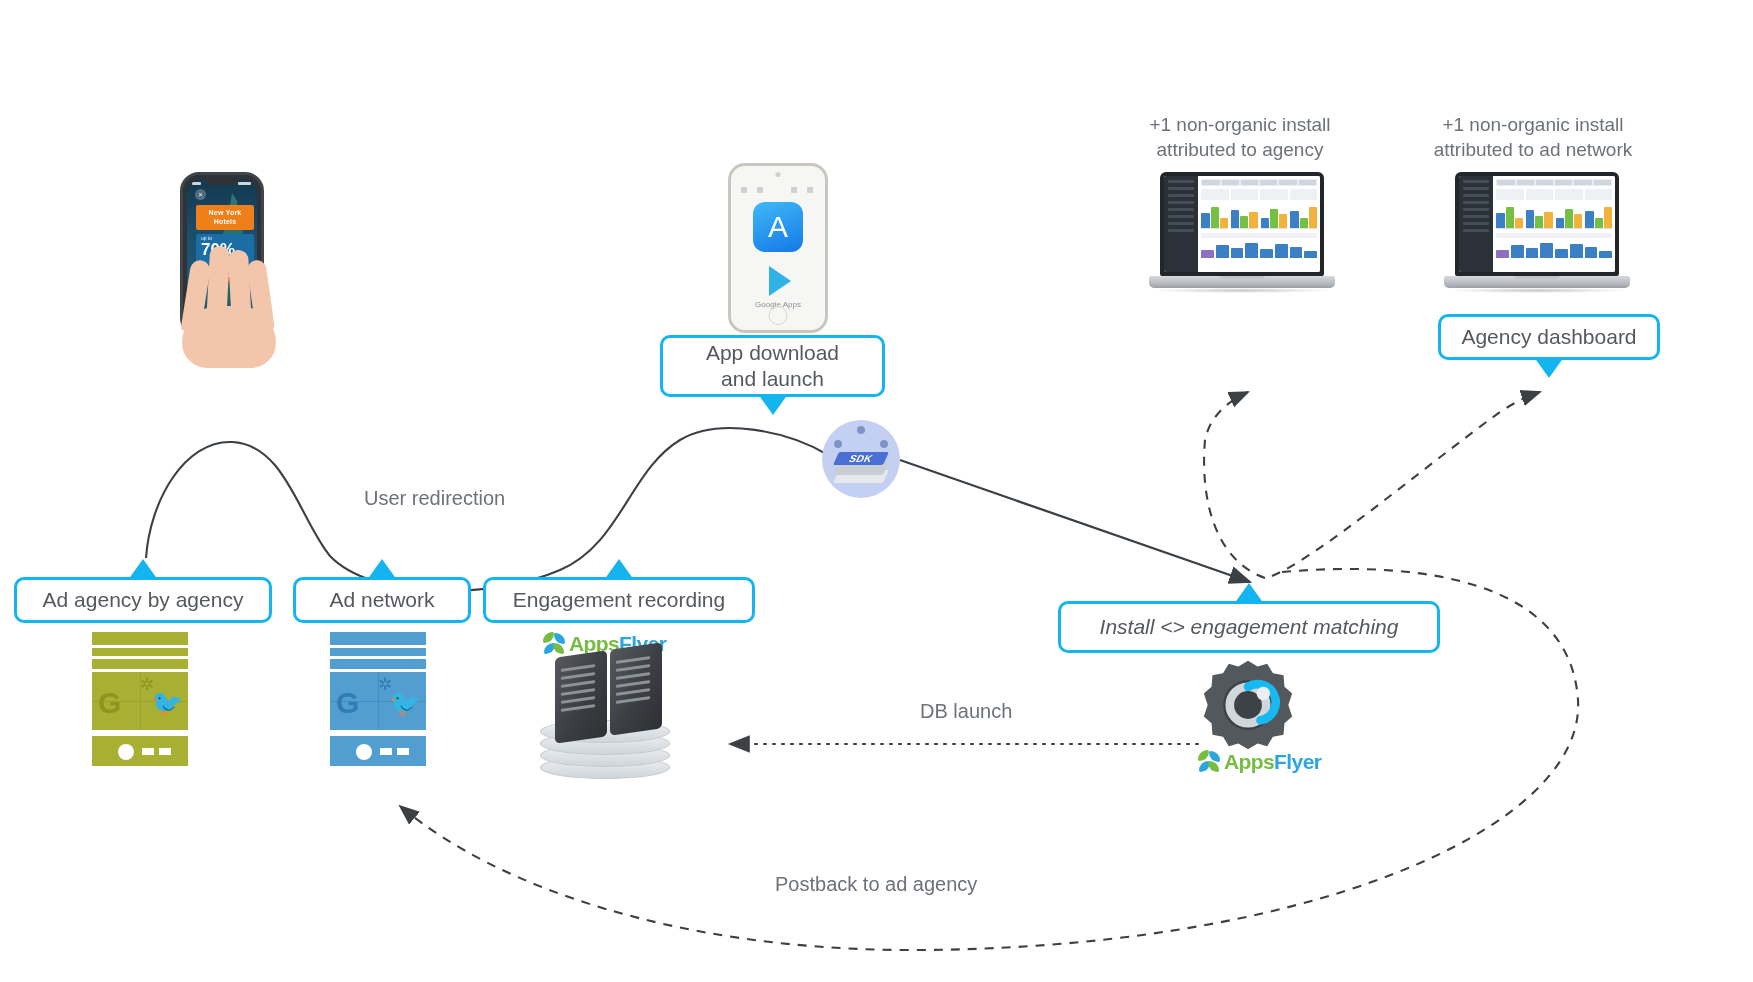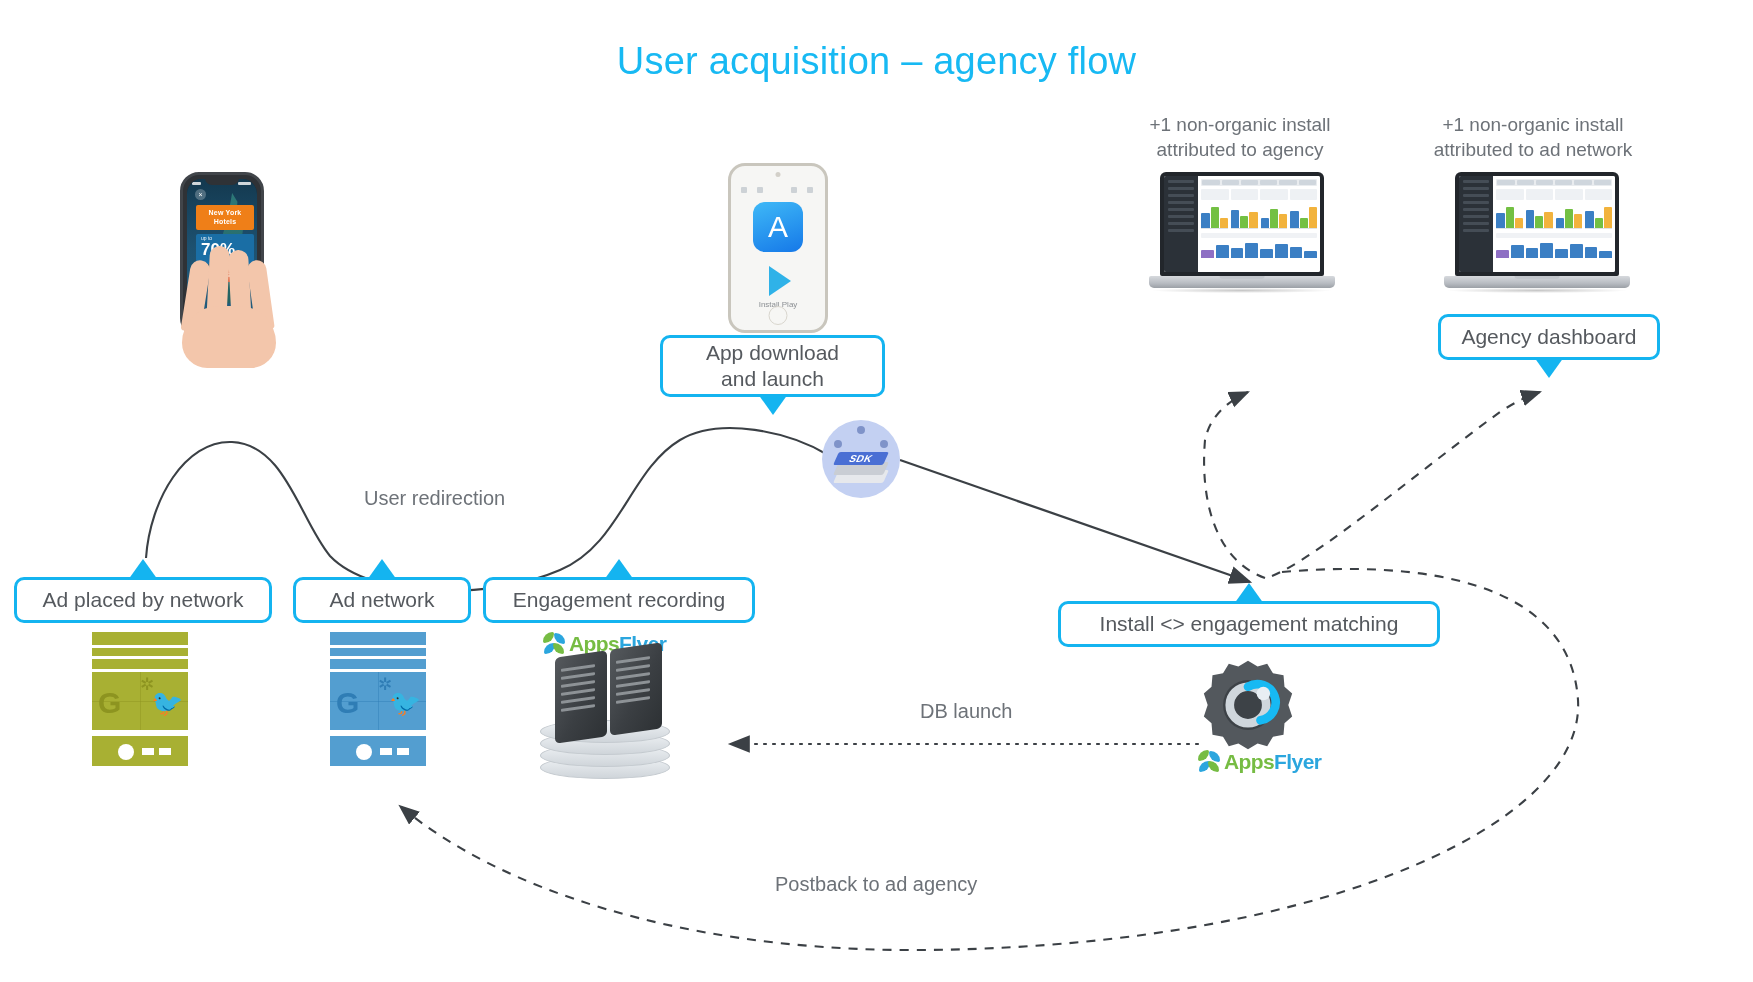--- a/index.html
+++ b/index.html
@@ -208,21 +208,20 @@
     background:linear-gradient(180deg,#eef1f4 0%,#cfd5da 100%);border:1px solid #c3c9ce;}
 
   
   .gear-wrap{position:absolute;width:96px;height:96px;}
 </style>
 </head>
 <body>
 
 <div id="stage">
 
-  <div class="abs" id="title">User acquisition – agency flow</div>
 
   <svg id="wires" viewBox="0 0 1753 982">
     <defs>
       <marker id="arrowSolid" markerWidth="11" markerHeight="11" refX="9" refY="4" orient="auto">
         <path d="M0,0 L10,4 L0,8 z" fill="#3b4045"></path>
       </marker>
       <marker id="arrowDash" markerWidth="11" markerHeight="11" refX="9" refY="4" orient="auto">
         <path d="M0,0 L10,4 L0,8 z" fill="#3b4045"></path>
       </marker>
       <marker id="arrowDot" markerWidth="11" markerHeight="11" refX="9" refY="4" orient="auto">
@@ -284,21 +283,21 @@
         <b style="left:26px;"></b>
         <b style="left:60px;"></b>
         <b style="left:76px;"></b>
     </div>
     <div class="appstore">
       <div class="as-glyph">A</div>
     </div>
     <div class="gplay">
         <span class="tri"></span>
       </div>
-    <div class="gplay-label">Install Play</div>
+    <div class="gplay-label">Google Apps</div>
     <div class="home-circle"></div>
   </div>
 
   <div class="callout down" style="left:660px;top:335px;width:225px;height:62px;">
     <span style="white-space:pre-line;">App download
 and launch</span>
     <span class="tri"></span>
   </div>
 
   <div class="sdk" style="left:822px;top:420px;">
@@ -307,21 +306,21 @@
     <span class="node n3"></span>
     <span class="layer l3"></span>
     <span class="layer l2"></span>
     <span class="layer l1"></span>
     <span class="sdk-text">SDK</span>
   </div>
 
   <div class="conn-label" style="left:364px;top:487px;">User redirection</div>
 
   <div class="callout up" style="left:14px;top:577px;width:258px;height:46px;">
-    <span>Ad placed by network</span>
+    <span>Ad agency by agency</span>
     <span class="tri"></span>
   </div>
 
   <div class="callout up" style="left:483px;top:577px;width:272px;height:46px;">
     <span>Engagement recording</span>
     <span class="tri"></span>
   </div>
 
   <div class="callout up" style="left:293px;top:577px;width:178px;height:46px;">
     <span>Ad network</span>
@@ -394,21 +393,21 @@
         <i style="top:20px;"></i>
         <i style="top:28px;"></i>
         <i style="top:36px;"></i>
         <i style="top:44px;"></i>
         <i style="top:52px;"></i>
     </div>
   </div>
 
   <div class="conn-label" style="left:920px;top:700px;">DB launch</div>
 
-  <div class="callout up" style="left:1058px;top:601px;width:382px;height:46px;">
+  <div class="callout up" style="left:1058px;top:601px;width:382px;height:52px;font-style:italic;">
     <span>Install &lt;&gt; engagement matching</span>
     <span class="tri"></span>
   </div>
 
   <div class="gear-wrap" style="left:1200px;top:657px;">
     <svg viewBox="0 0 100 100" width="96" height="96">
       <path d="M50 4 L60 10 L70 7 L76 17 L87 19 L88 31 L96 38 L92 50 L96 62 L88 69 L87 81 L76 83 L70 93 L60 90 L50 96 L40 90 L30 93 L24 83 L13 81 L12 69 L4 62 L8 50 L4 38 L12 31 L13 19 L24 17 L30 7 L40 10 Z" fill="#53585d"></path>
       <circle cx="50" cy="50" r="26" fill="#3d4247"></circle>
       <circle cx="50" cy="50" r="19" fill="none" stroke="#cfd6dc" stroke-width="9"></circle>
       <path d="M50 31 A19 19 0 1 1 63 66" fill="none" stroke="#17b9f3" stroke-width="9" stroke-linecap="round"></path>

